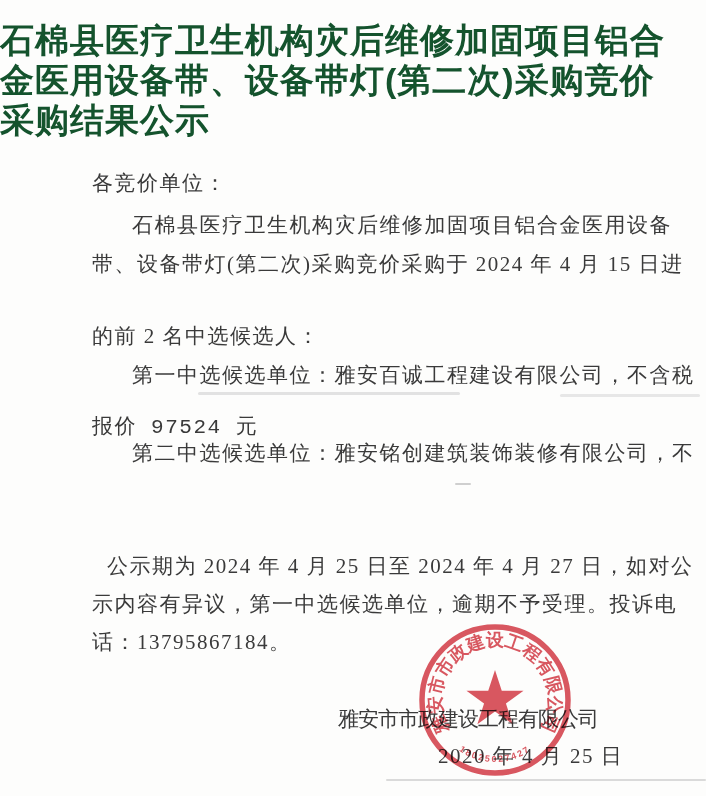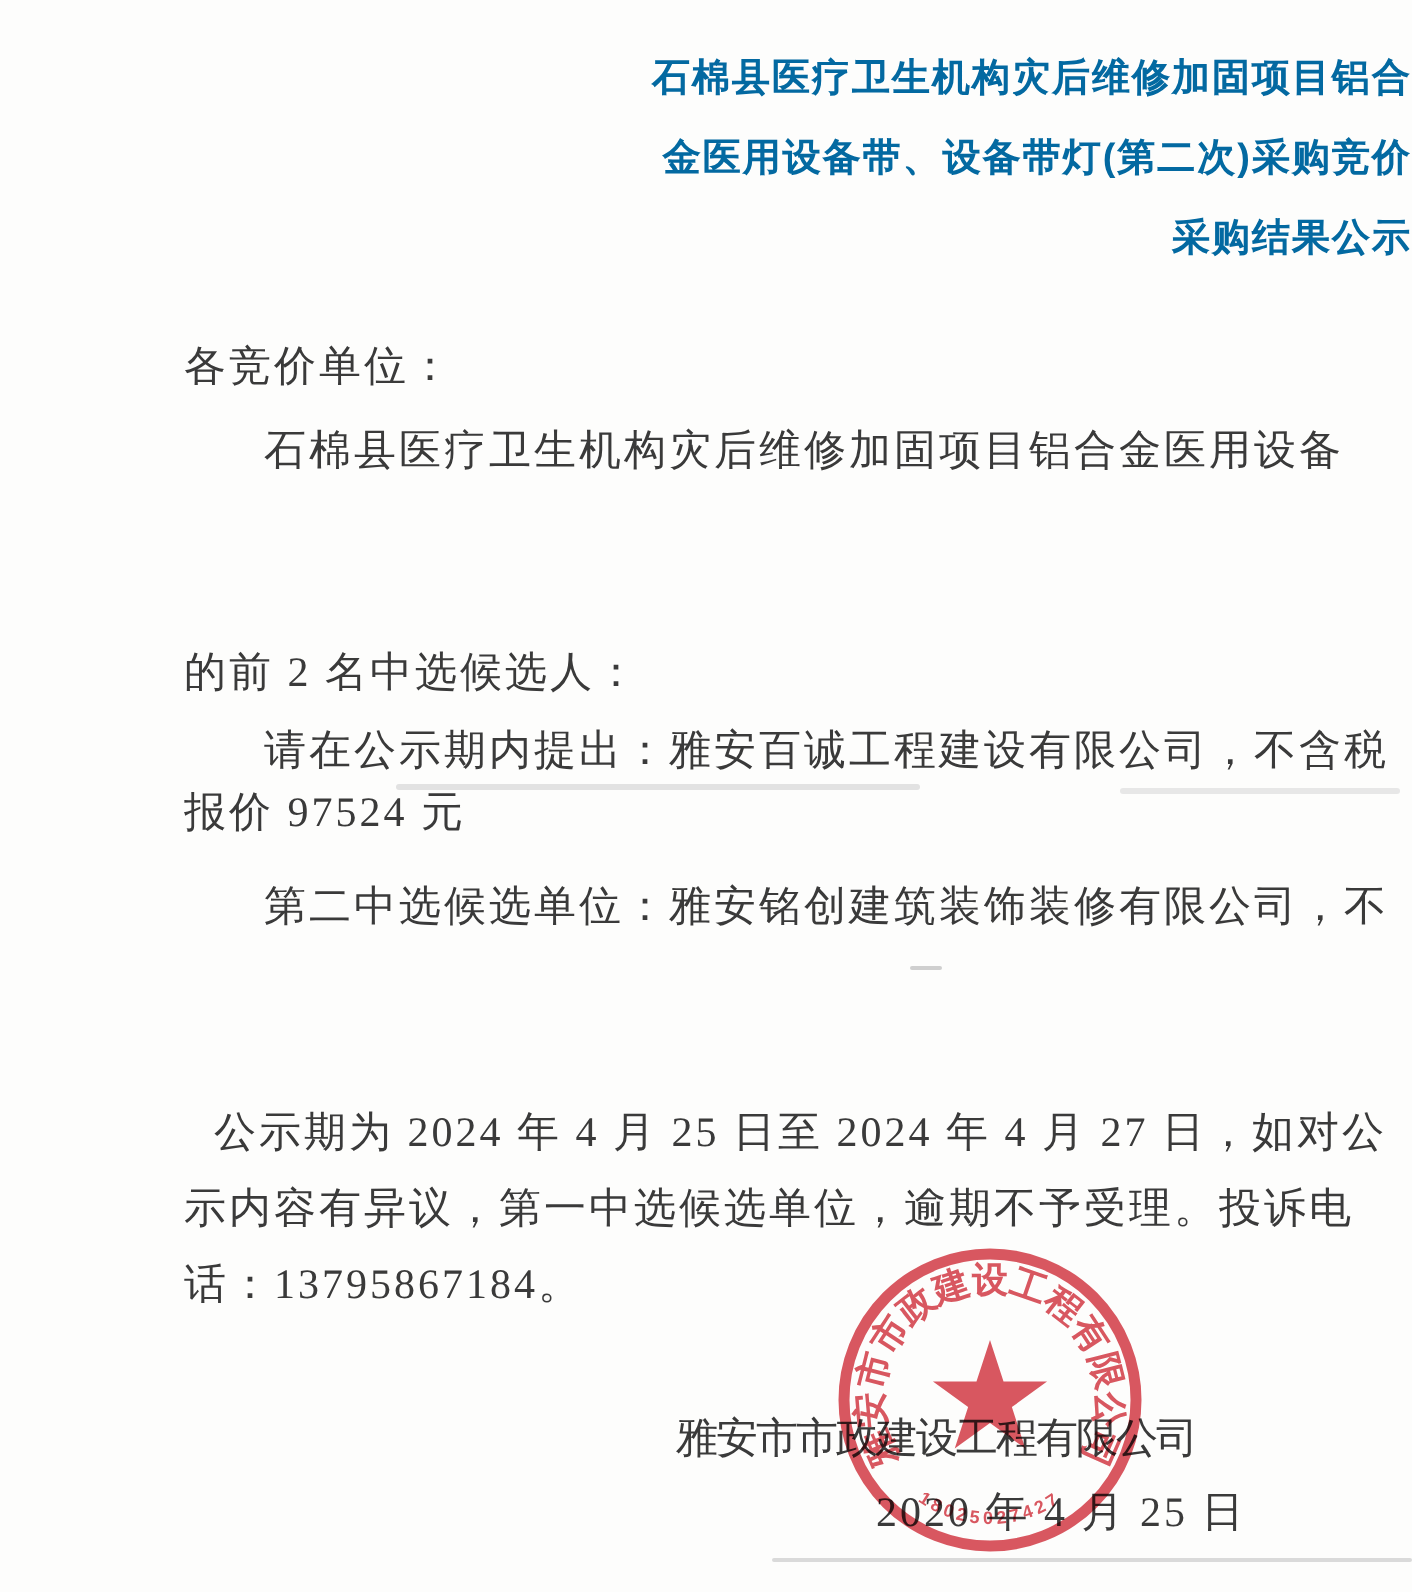--- a/index.html
+++ b/index.html
@@ -16,26 +16,26 @@
     overflow: hidden;
     font-family: "Liberation Serif", serif;
     color: #3a3a3a;
   }
   
   .title-block {
     position: absolute;
     top: 20px;
     left: 0;
     width: 706px;
-    text-align: right;
+    text-align: left;
     font-family: "Liberation Sans", sans-serif;
     font-weight: 700;
-    font-size: 19px;
+    font-size: 34px;
     line-height: 40px;
-    color: #0369a1;
+    color: #14532d;
     letter-spacing: 1px;
   }
   
   .tline {
     position: absolute;
     white-space: nowrap;
     font-size: 21px;
     letter-spacing: 1.5px;
     color: #3a3a3a;
   }
@@ -68,24 +68,25 @@
 
   <div class="title-block">
     <div>石棉县医疗卫生机构灾后维修加固项目铝合</div>
     <div>金医用设备带、设备带灯(第二次)采购竞价</div>
     <div>采购结果公示</div>
   </div>
 
   <div class="tline" style="left:92px; top:169px;">各竞价单位：</div>
 
   <div class="tline" style="left:132px; top:211px;">石棉县医疗卫生机构灾后维修加固项目铝合金医用设备</div>
+  <div class="tline" style="left:92px;  top:250px;">带、设备带灯(第二次)采购竞价采购于 2024 年 4 月 15 日进</div>
   <div class="tline" style="left:92px;  top:322px;">的前 2 名中选候选人：</div>
 
-  <div class="tline" style="left:132px; top:361px;">请在公示期内提出：雅安百诚工程建设有限公司，不含税</div>
-  <div class="tline" style="left:92px;  top:392px;">报价 97524 元</div>
+  <div class="tline" style="left:132px; top:361px;">第一中选候选单位：雅安百诚工程建设有限公司，不含税</div>
+  <div class="tline" style="left:92px;  top:412px;font-family:Liberation Mono, monospace;">报价 97524 元</div>
 
   <div class="tline" style="left:132px; top:439px;">第二中选候选单位：雅安铭创建筑装饰装修有限公司，不</div>
 
   <div class="tline" style="left:107px; top:552px;">公示期为 2024 年 4 月 25 日至 2024 年 4 月 27 日，如对公</div>
   <div class="tline" style="left:92px;  top:590px;">示内容有异议，第一中选候选单位，逾期不予受理。投诉电</div>
   <div class="tline" style="left:92px;  top:628px;">话：13795867184。</div>
 
   <div class="tline" style="left:338px; top:705px; letter-spacing:-1px;">雅安市市政建设工程有限公司</div>
   <div class="tline" style="left:438px; top:742px;">2020 年 4 月 25 日</div>
 

